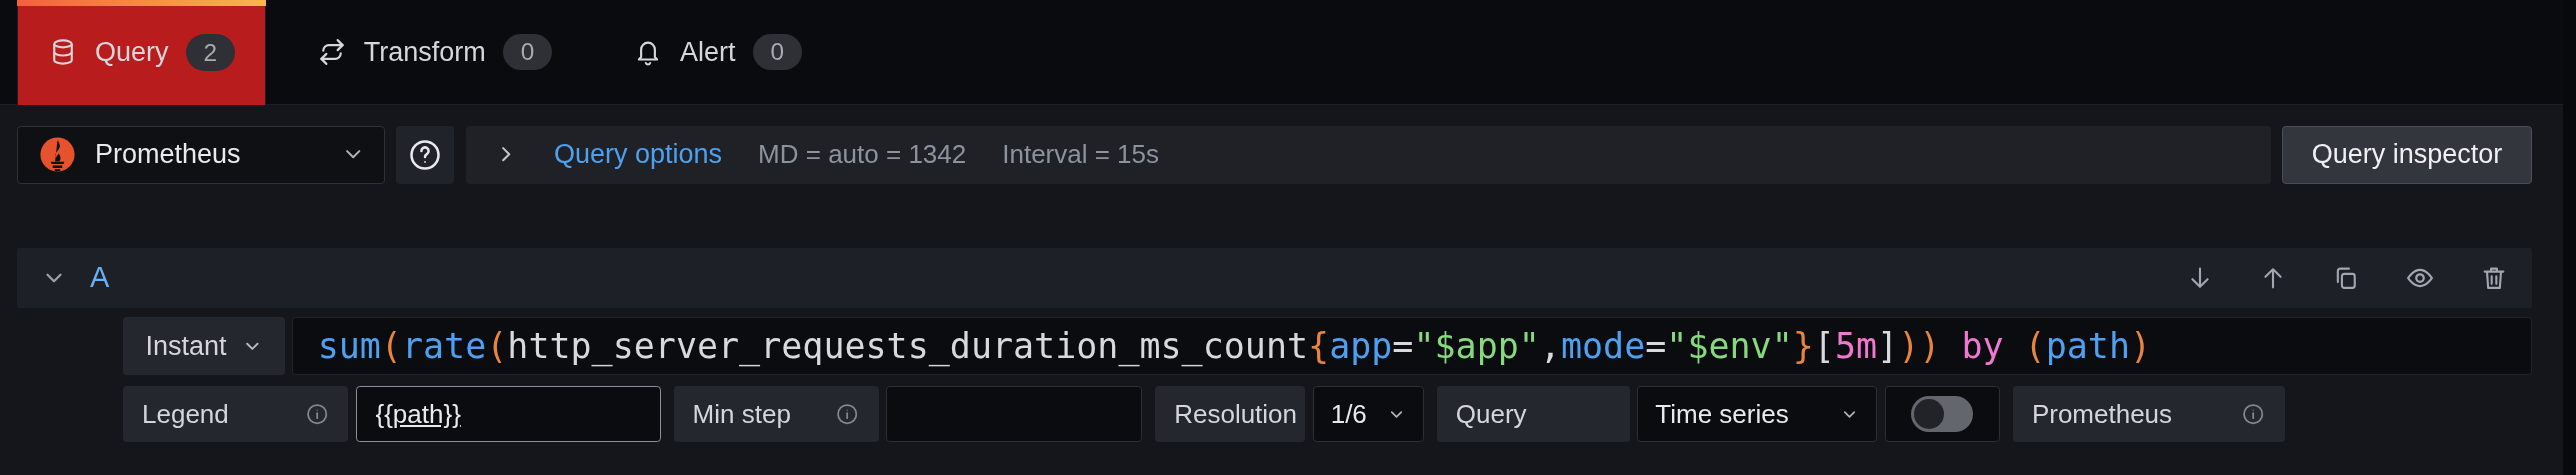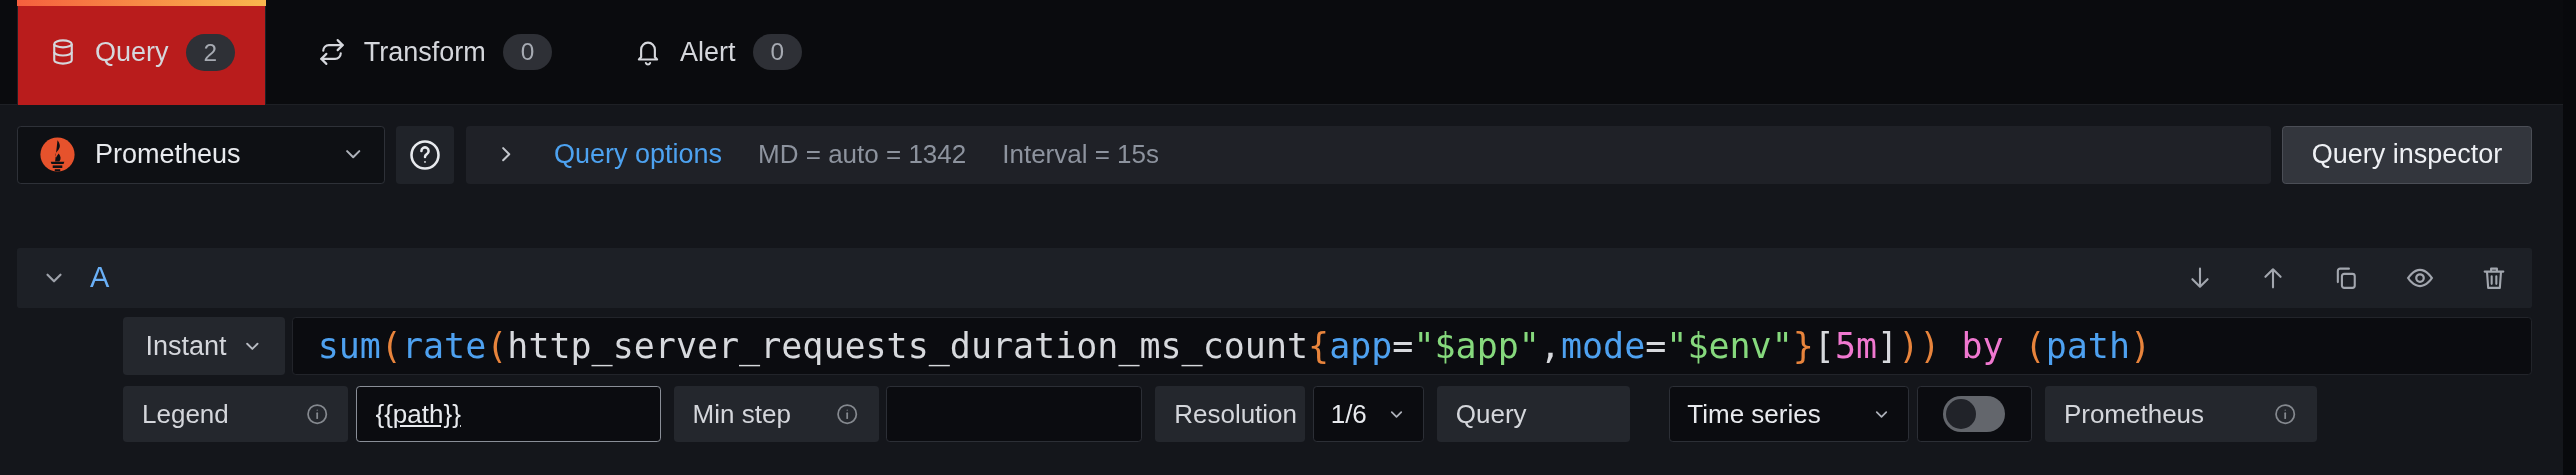--- a/index.html
+++ b/index.html
@@ -386,21 +386,21 @@
     <span class="chev">
       <svg width="19" height="19" viewBox="0 0 24 24" fill="none" stroke="currentColor" stroke-width="2.2" stroke-linecap="round" stroke-linejoin="round">
           <path d="M6 9l6 6 6-6"></path>
         </svg>
     </span>
   </div>
 
   <div class="fld-label gapL" style="width:193px;">
     <span>Query</span>
   </div>
-  <div class="fld-select" style="width:240px;margin-left:32px;">
+  <div class="fld-select" style="width:240px;">
     <span>Time series</span>
     <span class="chev">
       <svg width="19" height="19" viewBox="0 0 24 24" fill="none" stroke="currentColor" stroke-width="2.2" stroke-linecap="round" stroke-linejoin="round">
           <path d="M6 9l6 6 6-6"></path>
         </svg>
     </span>
   </div>
 
   <div class="switch-box">
     <span class="switch">

